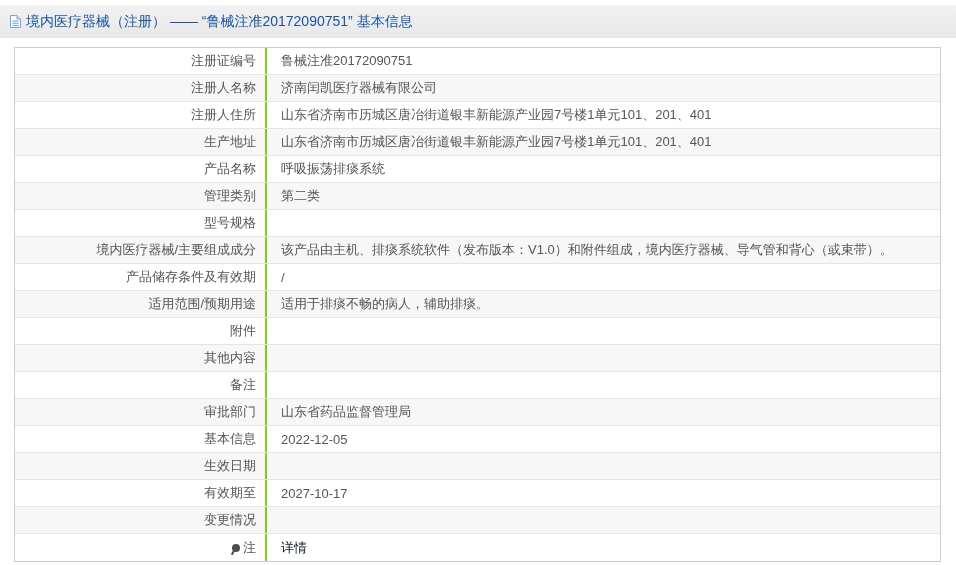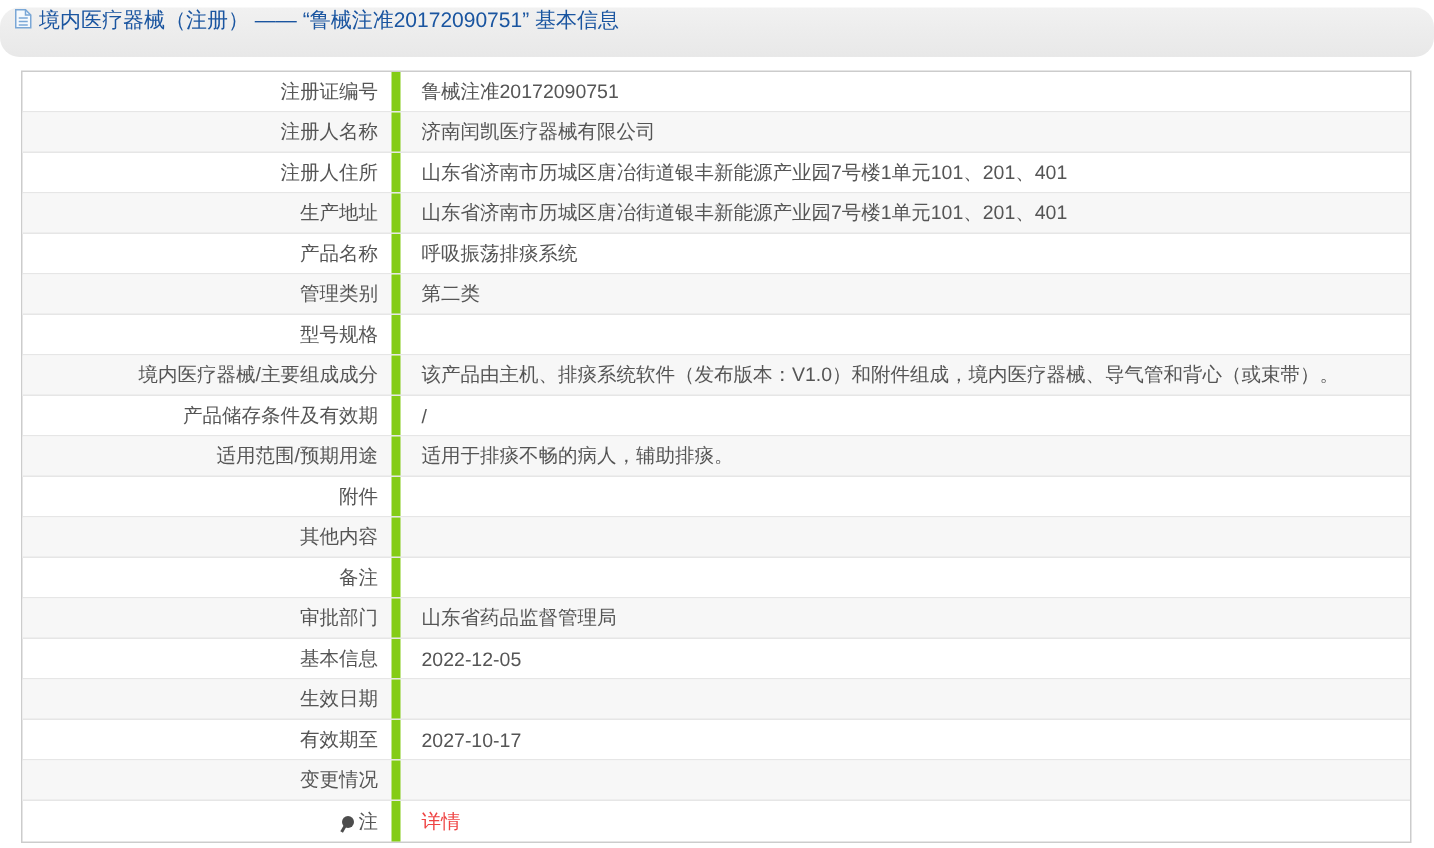--- a/index.html
+++ b/index.html
@@ -13,23 +13,23 @@
     height:565px;
     background:#ffffff;
     overflow:hidden;
   }
   .header-band{
     position:absolute;
     top:5px;left:0;right:0;
     height:33px;
     background:linear-gradient(#f1f1f1,#e8e8e8);
     display:flex;
+    align-items:center;
     padding-left:9px;
     box-sizing:border-box;
-    border-radius:13px;
   }
   .doc-icon{
     display:inline-flex;
     margin-right:4px;
     flex-shrink:0;
   }
   .page-title{
     color:#1a55a0;
     font-size:14px;
     white-space:nowrap;
@@ -52,21 +52,21 @@
     font-size:13px;
     color:#555555;
   }
   .row:nth-child(even){background:#f7f7f7;}
   .row:last-child{border-bottom:none;}
   .cell{box-sizing:border-box;}
   .cell.label{
     width:252px;
     text-align:right;
     padding-right:9px;
-    border-right:6px solid #84cc16;
+    border-right:2px solid #84cc16;
     flex-shrink:0;
     white-space:nowrap;
     height:100%;
     display:flex;
     align-items:center;
     justify-content:flex-end;
   }
   .cell.value{
     flex:1;
     padding-left:14px;
@@ -87,21 +87,21 @@
     content:'';
     position:absolute;
     left:0px;
     top:6px;
     width:2px;
     height:5px;
     background:#4d4d4d;
     transform:rotate(30deg);
   }
   a.details-link{
-    color:#ef4444;
+    color:#0f172a;
     text-decoration:none;
   }
 </style>
 </head>
 <body>
 
 <div class="page">
 
   <div class="header-band">
     <span class="doc-icon">

